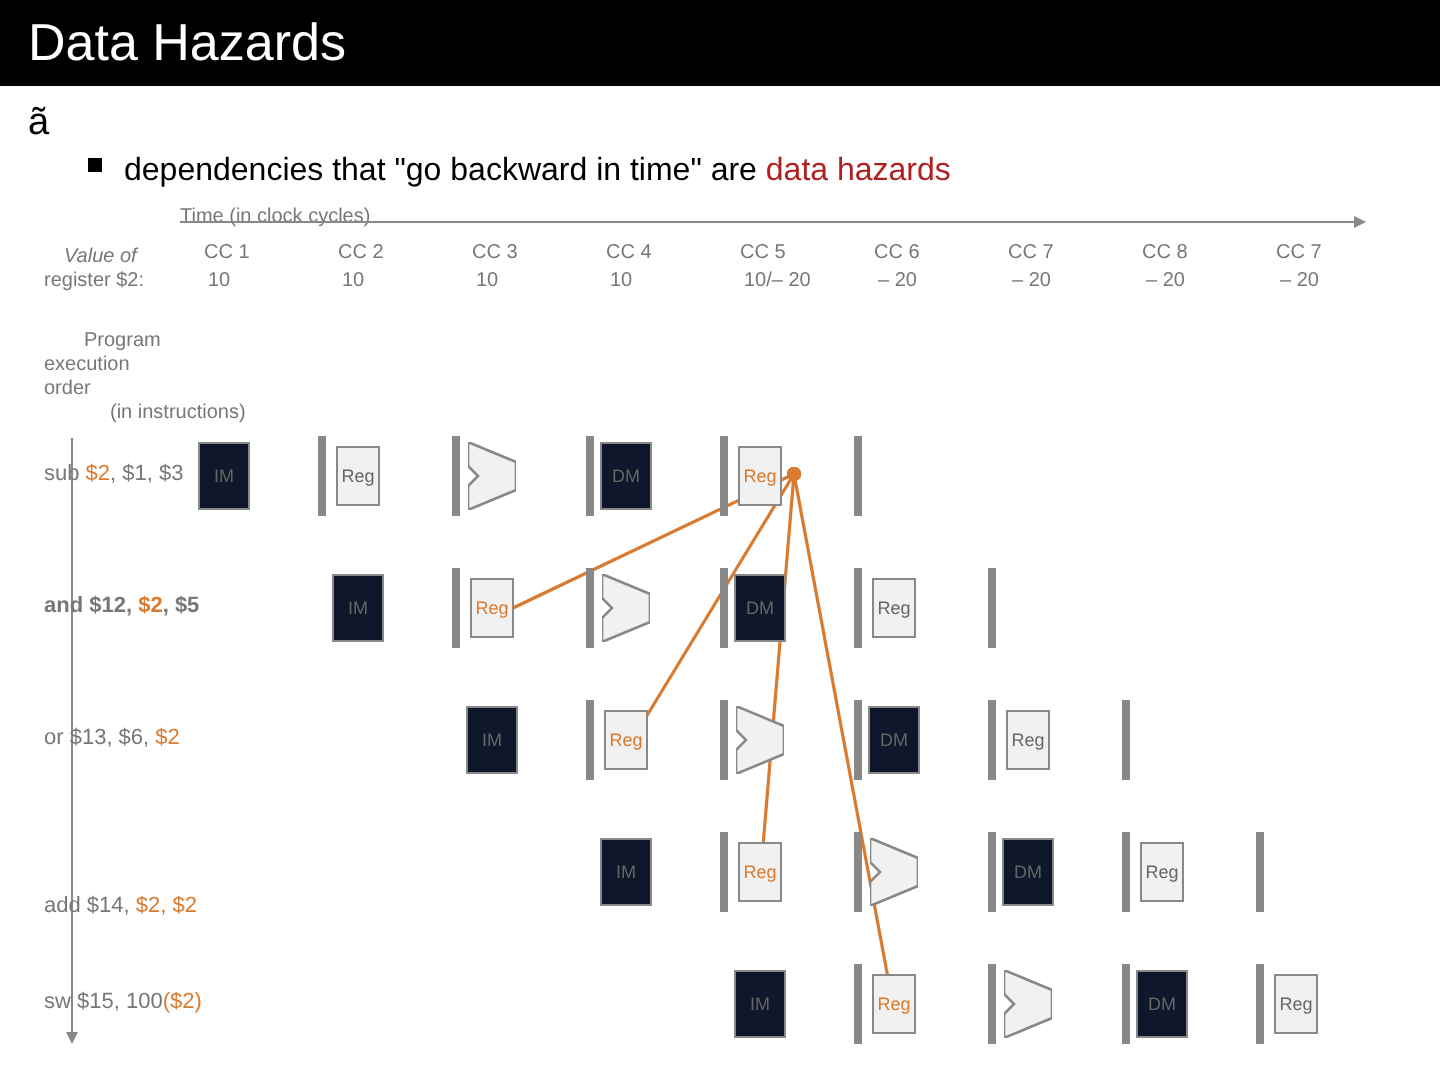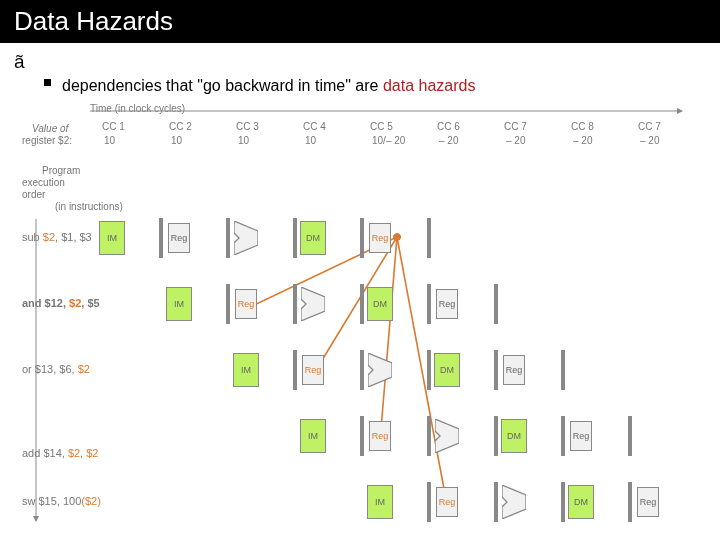--- a/index.html
+++ b/index.html
@@ -55,21 +55,21 @@
   .instr {
     position: absolute;
     color: #777;
     font-size: 11px;
     white-space: nowrap;
   }
   .instr .r2 { color: #d97a2f; }
   .stage-box {
     position: absolute;
     width: 26px; height: 34px;
-    border: 1.5px solid #888; background: #bef264;
+    border: 1.5px solid #888; background: #0f172a;
     display: flex; align-items: center; justify-content: center;
     font-size: 9px; color: #666;
   }
   .reg-box {
     position: absolute;
     width: 22px; height: 30px;
     border: 1.5px solid #888; background: #f1f1f1;
     display: flex; align-items: center; justify-content: center;
     font-size: 9px; color: #666;
   }

